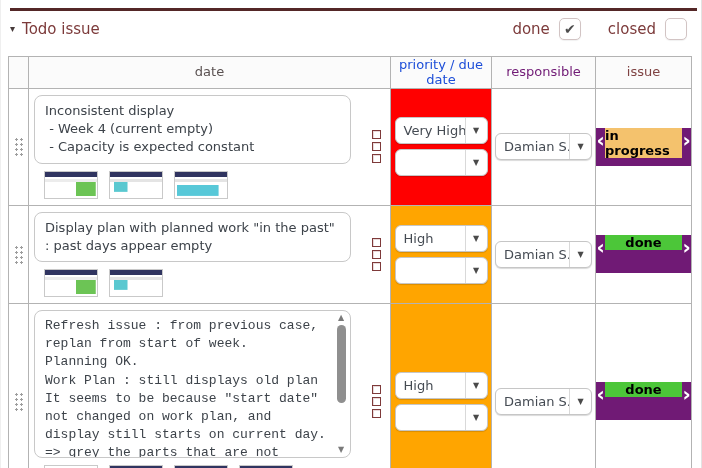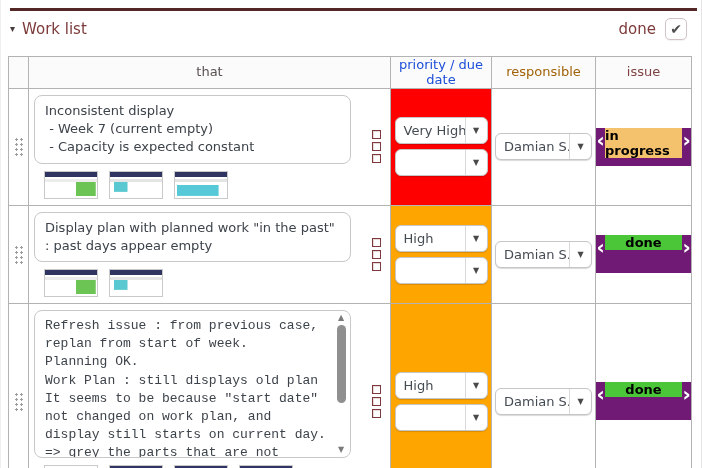--- a/index.html
+++ b/index.html
@@ -34,21 +34,21 @@
   table { border-collapse:collapse; table-layout:fixed; margin:16px 0 0 8px; }
   col.c-handle { width:20px; }
   col.c-name { width:362px; }
   col.c-priority { width:101px; }
   col.c-resp { width:104px; }
   col.c-status { width:96px; }
   th, td { border:1px solid #b3b3b3; padding:0; vertical-align:middle; }
   thead th { height:31px; background:#fbfbfb; font-weight:normal; font-size:13px; line-height:1.15; }
   th.h-name { color:#5a5151; }
   th.h-priority { color:#1d4ed8; }
-  th.h-resp { color:#a16207; }
+  th.h-resp { color:#701a75; }
   th.h-status { color:#7f4242; }
 
   tr.todo-row td { background:#fff; }
 
   
   .drag-handle {
     width:10px; height:19px; margin:0 auto; cursor:grab;
     background-image:radial-gradient(circle, #9d9d9d 1.1px, rgba(0,0,0,0) 1.4px);
     background-size:5px 5px;
   }
@@ -125,61 +125,65 @@
     flex:1; display:flex; align-items:center; justify-content:center;
     font-weight:bold; font-size:13px; color:#000;
   }
 </style>
 </head>
 <body>
 
 <div class="panel-header">
   <div class="title-group">
     <span class="caret-icon">▾</span>
-    <span class="panel-title">Work list</span>
+    <span class="panel-title">Todo issue</span>
   </div>
   <div class="filter-group">
     <div class="filter-pair">
       <span>done</span>
       <span class="checkbox">
           <span>✔</span>
         </span>
+    </div>
+    <div class="filter-pair">
+      <span>closed</span>
+      <span class="checkbox"></span>
     </div>
   </div>
 </div>
 
 <table>
   <colgroup>
     <col class="c-handle">
       <col class="c-name">
       <col class="c-priority">
       <col class="c-resp">
       <col class="c-status">
   </colgroup>
   <thead>
     <tr>
       <th></th>
-      <th class="h-name">that</th>
+      <th class="h-name">date</th>
       <th class="h-priority">priority / due date</th>
       <th class="h-resp">responsible</th>
       <th class="h-status">issue</th>
     </tr>
   </thead>
   <tbody>
 
     <tr class="todo-row">
       <td>
         <div class="drag-handle"></div>
       </td>
       <td class="cell-name">
         <div class="name-cell-inner">
           <div class="name-main">
             <div class="name-box-wrap">
               <div class="name-box">Inconsistent display
- - Week 7 (current empty)
+ - Week 4 (current empty)
  - Capacity is expected constant</div>
             </div>
             <div class="thumb-row">
               <div class="thumb va"></div>
               <div class="thumb vb"></div>
               <div class="thumb vc"></div>
             </div>
           </div>
           <div class="row-actions">
             <span class="sq"></span>

